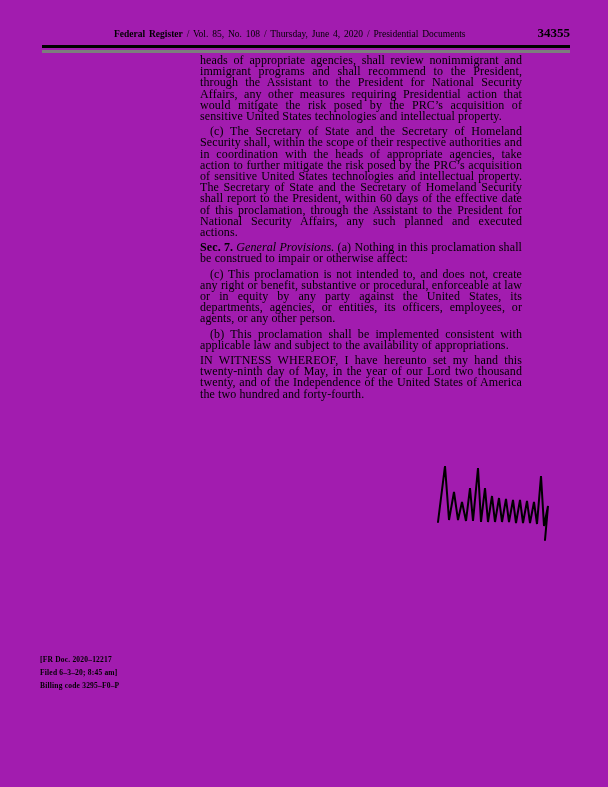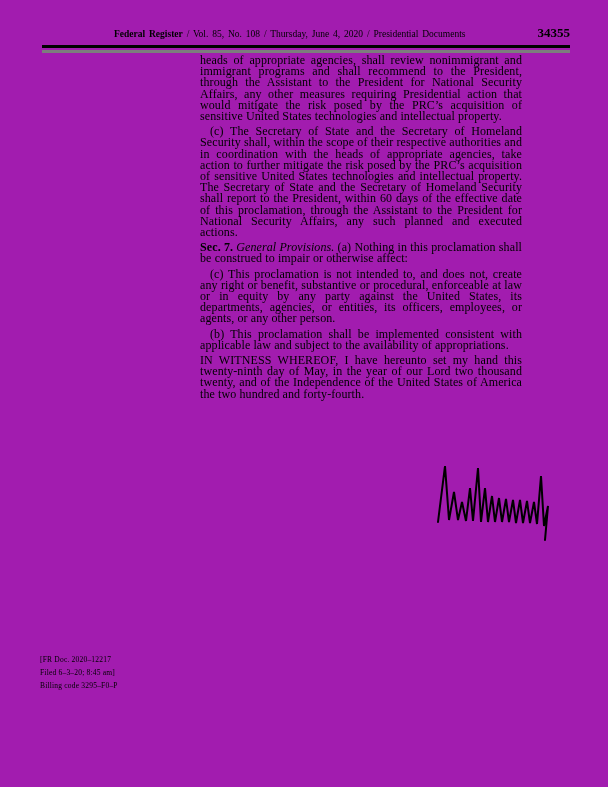--- a/index.html
+++ b/index.html
@@ -84,21 +84,21 @@
     width: 140px;
     height: 88px;
   }
 
   
   .footer {
     position: absolute;
     left: 40px;
     top: 653px;
     font-size: 7.5px;
-    font-weight: normal;
+    font-weight: bold;
     line-height: 13px;
     letter-spacing: 0.2px;
   }
 </style>
 </head>
 <body>
 
 <div class="page">
 
   <div class="header-row">

